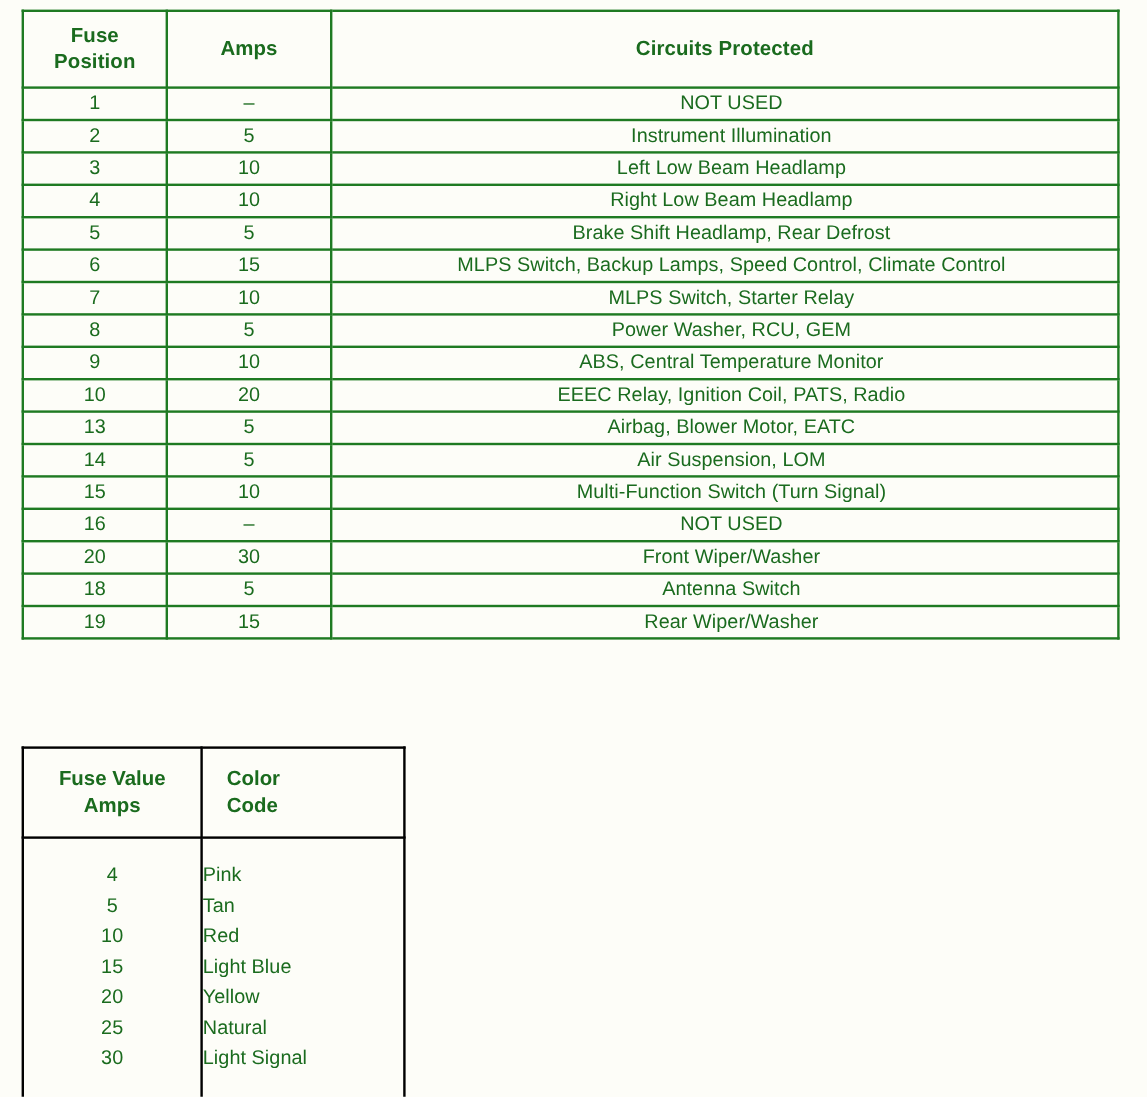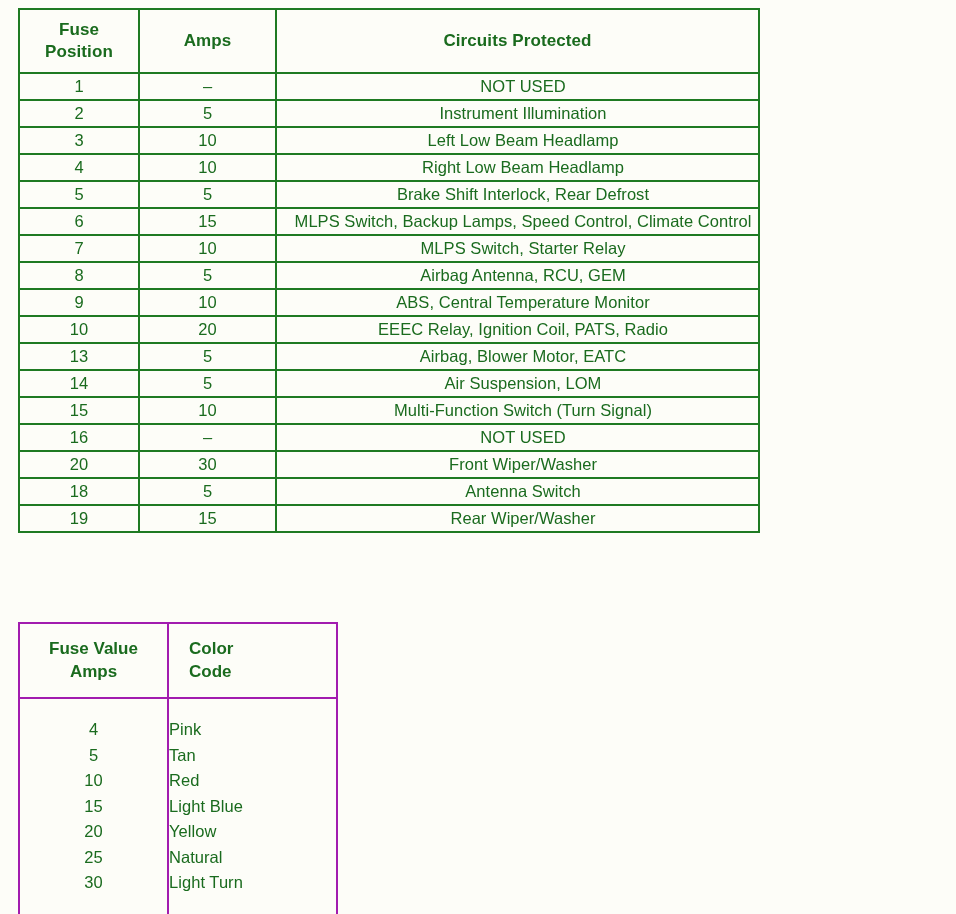--- a/index.html
+++ b/index.html
@@ -14,21 +14,21 @@
     font-family: "Liberation Sans", sans-serif;
     color: #1a6b1e;
     overflow: hidden;
   }
 
   
   .fuse-table {
     position: absolute;
     left: 18px;
     top: 8px;
-    width: 742px;
+    width: 915px;
     border-collapse: collapse;
     table-layout: fixed;
   }
   .fuse-table col.c-pos   { width: 120px; }
   .fuse-table col.c-amps  { width: 137px; }
   .fuse-table col.c-circ  { width: auto;  }
 
   .fuse-table th,
   .fuse-table td {
     border: 2px solid #1e7a22;
@@ -71,21 +71,21 @@
     top: 622px;
     width: 320px;
     border-collapse: collapse;
     table-layout: fixed;
   }
   .color-table col.c-val { width: 149px; }
   .color-table col.c-col { width: auto; }
 
   .color-table th,
   .color-table td {
-    border: 2px solid #a21caf;
+    border: 2px solid #000000;
     color: #1a6b1e;
     padding: 0;
   }
   .color-table thead th {
     height: 73px;
     font-size: 17px;
     font-weight: bold;
     line-height: 1.3;
     text-align: left;
     vertical-align: middle;
@@ -152,36 +152,36 @@
         <td class="circ">Left Low Beam Headlamp</td>
       </tr>
       <tr>
         <td class="pos">4</td>
         <td class="amps">10</td>
         <td class="circ">Right Low Beam Headlamp</td>
       </tr>
       <tr>
         <td class="pos">5</td>
         <td class="amps">5</td>
-        <td class="circ">Brake Shift Interlock, Rear Defrost</td>
+        <td class="circ">Brake Shift Headlamp, Rear Defrost</td>
       </tr>
       <tr>
         <td class="pos">6</td>
         <td class="amps">15</td>
         <td class="circ">MLPS Switch, Backup Lamps, Speed Control, Climate Control</td>
       </tr>
       <tr>
         <td class="pos">7</td>
         <td class="amps">10</td>
         <td class="circ">MLPS Switch, Starter Relay</td>
       </tr>
       <tr>
         <td class="pos">8</td>
         <td class="amps">5</td>
-        <td class="circ">Airbag Antenna, RCU, GEM</td>
+        <td class="circ">Power Washer, RCU, GEM</td>
       </tr>
       <tr>
         <td class="pos">9</td>
         <td class="amps">10</td>
         <td class="circ">ABS, Central Temperature Monitor</td>
       </tr>
       <tr>
         <td class="pos">10</td>
         <td class="amps">20</td>
         <td class="circ">EEEC Relay, Ignition Coil, PATS, Radio</td>
@@ -255,18 +255,18 @@
           </ul>
       </td>
       <td>
         <ul class="col-list" id="color-names">
             <li>Pink</li>
             <li>Tan</li>
             <li>Red</li>
             <li>Light Blue</li>
             <li>Yellow</li>
             <li>Natural</li>
-            <li>Light Turn</li>
+            <li>Light Signal</li>
           </ul>
       </td>
     </tr>
   </tbody>
 </table>
 
 </body></html>

